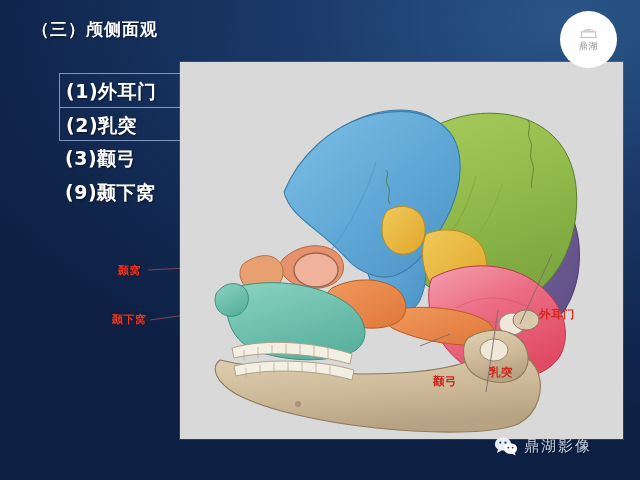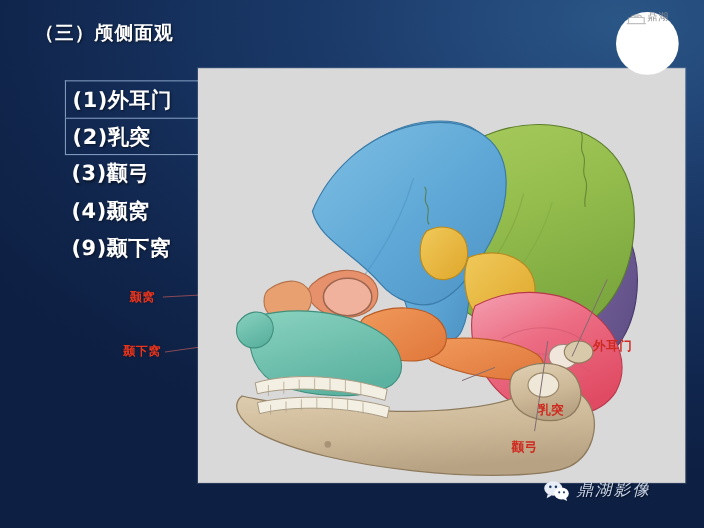--- a/index.html
+++ b/index.html
@@ -46,54 +46,53 @@
     overflow:hidden;
   }
   #skullsvg { position:absolute; left:0; top:0; width:443px; height:377px; }
   
   .piclabel {
     position:absolute; font-size:11.5px; font-weight:bold;
     color:#cf2a20; white-space:nowrap; letter-spacing:.5px;
   }
   #lbl-ear-opening { left:359px; top:245px; }
   #lbl-mastoid     { left:309px; top:303px; }
-  #lbl-zygomatic   { left:253px; top:337px;margin-left:32px; }
+  #lbl-zygomatic   { left:253px; top:312px; }
   
   #watermark {
     position:absolute; left:560px; top:11px; width:57px; height:57px;
     border-radius:50%; background:#ffffff;
-    display:flex; flex-direction:row; justify-content:center;
+    display:flex; flex-direction:column; align-items:center; justify-content:center;
     gap:1px;
   }
   #watermark .wm-mark { width:19px; height:13px; opacity:.55; }
   #watermark .wm-text {
     font-size:9px; color:#8d8d92; letter-spacing:1px; line-height:11px;
   }
   
   #wechat-bar {
     position:absolute; left:494px; top:436px;
-    display:flex; align-items:flex-start; gap:6px;font-style:italic;
+    display:flex; align-items:flex-end; gap:6px;
   }
   #wechat-bar .wx-text {
     font-size:15px; color:#c9d4e6; letter-spacing:2px;
     text-shadow:1px 1px 1px rgba(0,0,0,.4);
   }
 </style>
 </head>
 <body>
 
 <div id="slide">
 
   <div id="title">（三）颅侧面观</div>
 
   <div id="bullets">
     <div class="bullet boxed b1">(1)外耳门</div>
     <div class="bullet boxed b2">(2)乳突</div>
     <div class="bullet">(3)颧弓</div>
-    <div class="bullet">(4)颞窝</div>
     <div class="bullet">(9)颞下窝</div>
   </div>
 
   <div class="leftlabel" id="lbl-temporal-fossa">颞窝</div>
   <div class="leftlabel" id="lbl-infratemporal-fossa">颞下窝</div>
 
   <svg style="position:absolute;left:0;top:0;width:640px;height:480px;pointer-events:none">
     <line x1="148" y1="270" x2="300" y2="262" stroke="#8b4a55" stroke-width="0.9"></line>
     <line x1="150" y1="320" x2="292" y2="300" stroke="#8b4a55" stroke-width="0.9"></line>
   </svg>

